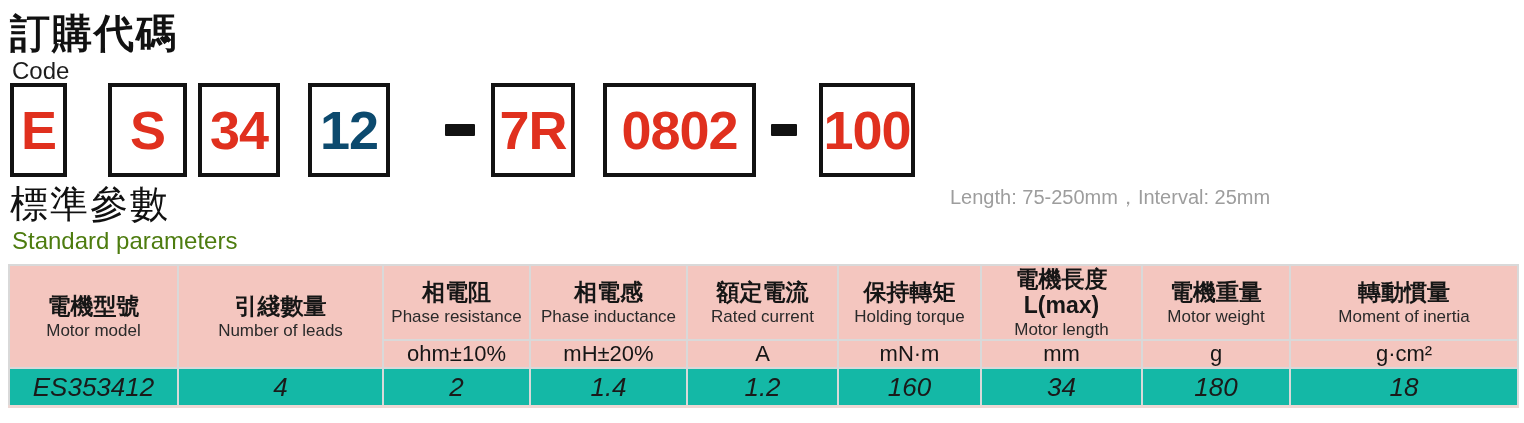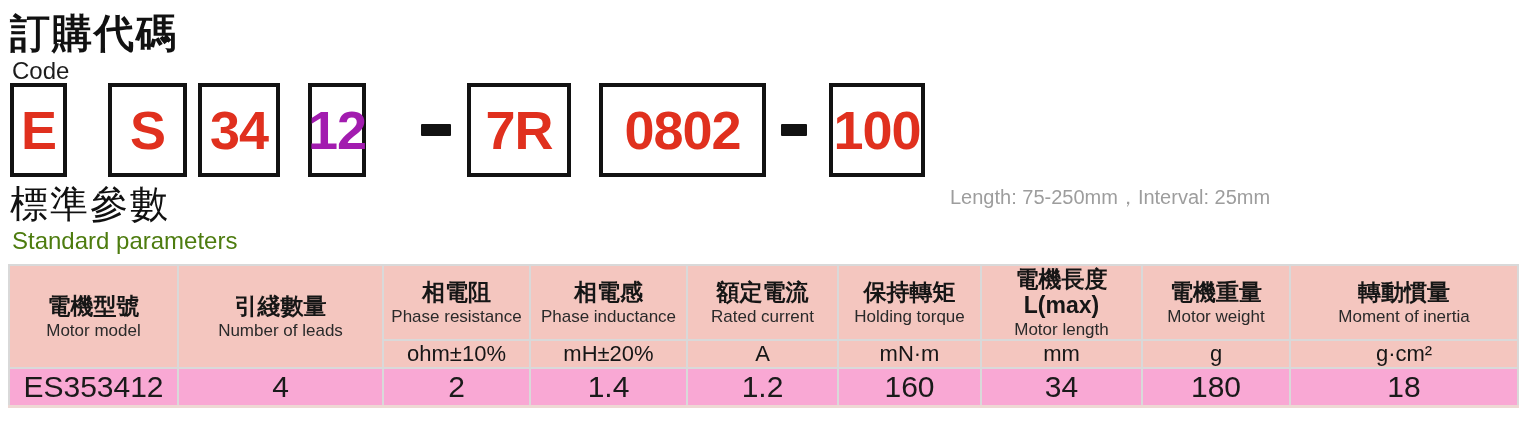--- a/index.html
+++ b/index.html
@@ -57,42 +57,42 @@
   .table-wrap { position: absolute; left: 8px; top: 264px; width: 1509px; }
   table {
     border-collapse: collapse; table-layout: fixed;
     width: 1509px;
   }
   th, td { border: 2px solid #d9d9d9; text-align: center; vertical-align: middle; padding: 0; }
   thead th { background: #f4c6bf; font-weight: 400; }
   tr.hdr-row-1 { height: 66px; }
   tr.hdr-row-2 { height: 26px; }
   tbody tr { height: 38px; }
-  tbody td { background: #f9a8d4; font-size: 30px; color: #1a1a1a; }
+  tbody td { background: #14b8a6; font-size: 26px; color: #1a1a1a; font-style: italic; }
   table { border-bottom: 3px solid #eed8d4; }
   .hd-zh { font-size: 23px; font-weight: 600; color: #161616; line-height: 1.15; }
   .hd-en { font-size: 17px; font-weight: 400; color: #2a2a2a; line-height: 1.15; margin-top: 1px; }
   .unit-cell { font-size: 22px; font-weight: 400; color: #161616; }
 </style>
 </head>
 <body>
 
 <div class="page">
 
   <div class="title-zh">訂購代碼</div>
   <div class="title-en">Code</div>
 
   <div class="code-row" id="code-row">
       <div class="code-box" style="color: rgb(224, 48, 30); margin-left: 0px; width: 57px;">E</div>
       <div class="code-box" style="color: rgb(224, 48, 30); margin-left: 41px; width: 79px;">S</div>
       <div class="code-box" style="color: rgb(224, 48, 30); margin-left: 11px; width: 82px;">34</div>
-      <div class="code-box" style="color: #a21caf; margin-left: 28px; width: 58px;">12</div>
+      <div class="code-box" style="color: #0c4a6e; margin-left: 28px; width: 82px;">12</div>
       <span class="code-dash" style="margin-left: 55px; width: 30px;"></span>
-      <div class="code-box" style="color: rgb(224, 48, 30); margin-left: 16px; width: 104px;">7R</div>
-      <div class="code-box" style="color: rgb(224, 48, 30); margin-left: 28px; width: 167px;">0802</div>
+      <div class="code-box" style="color: rgb(224, 48, 30); margin-left: 16px; width: 84px;">7R</div>
+      <div class="code-box" style="color: rgb(224, 48, 30); margin-left: 28px; width: 153px;">0802</div>
       <span class="code-dash" style="margin-left: 15px; width: 26px;"></span>
       <div class="code-box" style="color: rgb(224, 48, 30); margin-left: 22px; width: 96px;">100</div>
     </div>
 
   <div class="params-title-zh">標準參數</div>
   <div class="params-title-en">Standard parameters</div>
 
   <div class="length-note">
     <div class="note-en">Length: 75-250mm，Interval: 25mm</div>
   </div>

